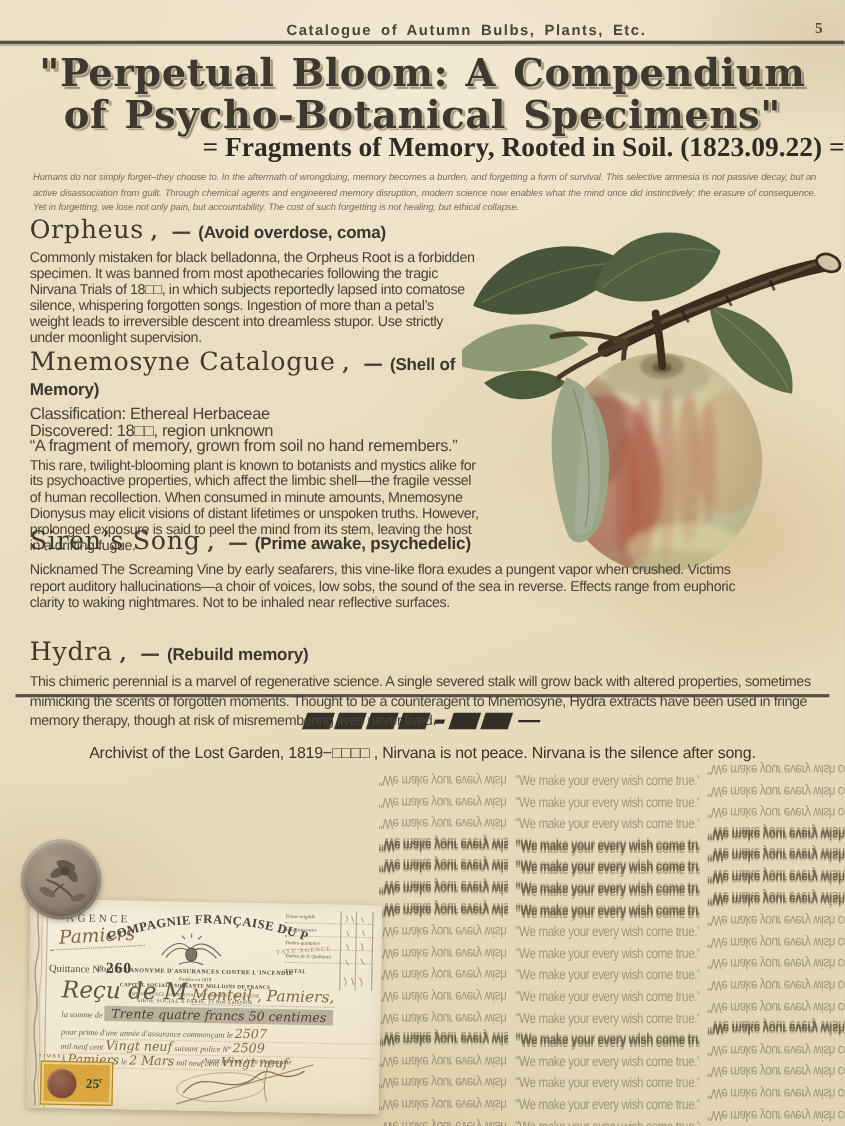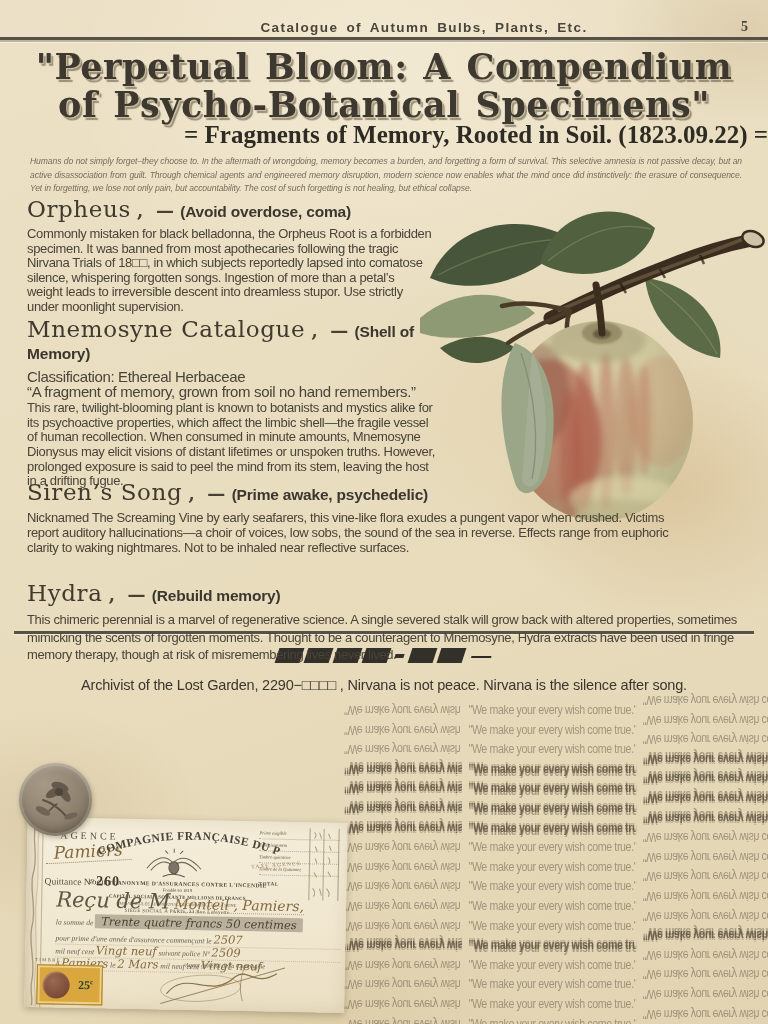--- a/index.html
+++ b/index.html
@@ -221,20 +221,21 @@
       <span class="name">Orpheus</span><span class="sep"> ,  — </span><span class="qual">(Avoid overdose, coma)</span>
     </h3>
     <p class="body">Commonly mistaken for black belladonna, the Orpheus Root is a forbidden specimen. It was banned from most apothecaries following the tragic Nirvana Trials of 18□□, in which subjects reportedly lapsed into comatose silence, whispering forgotten songs. Ingestion of more than a petal’s weight leads to irreversible descent into dreamless stupor. Use strictly under moonlight supervision.</p>
   </section>
 
   <section class="spec" id="spec1">
     <h3>
       <span class="name">Mnemosyne Catalogue</span><span class="sep"> ,  — </span><span class="qual">(Shell of Memory)</span>
     </h3>
     <div class="meta first">Classification: Ethereal Herbaceae</div>
+    <div class="meta">Discovered: 18□□, region unknown</div>
     <div class="meta">“A fragment of memory, grown from soil no hand remembers.”</div>
     <p class="body">This rare, twilight-blooming plant is known to botanists and mystics alike for its psychoactive properties, which affect the limbic shell—the fragile vessel of human recollection. When consumed in minute amounts, Mnemosyne Dionysus may elicit visions of distant lifetimes or unspoken truths. However, prolonged exposure is said to peel the mind from its stem, leaving the host in a drifting fugue.</p>
   </section>
 
   <section class="spec" id="spec2">
     <h3>
       <span class="name">Siren’s Song</span><span class="sep"> ,  — </span><span class="qual">(Prime awake, psychedelic)</span>
     </h3>
     <p class="body">Nicknamed The Screaming Vine by early seafarers, this vine-like flora exudes a pungent vapor when crushed. Victims report auditory hallucinations—a choir of voices, low sobs, the sound of the sea in reverse. Effects range from euphoric clarity to waking nightmares. Not to be inhaled near reflective surfaces.</p>
   </section>
@@ -252,21 +253,21 @@
       <i class="blk"></i>
         <i class="blk"></i>
         <i class="blk"></i>
         <i class="blk"></i>
         <i class="blk-dash"></i>
         <i class="blk"></i>
         <i class="blk"></i>
     </span>
     <span class="ctext">—</span>
   </div>
-  <div class="archivist">Archivist of the Lost Garden, 2290−□□□□ , Nirvana is not peace. Nirvana is the silence after song.</div>
+  <div class="archivist">Archivist of the Lost Garden, 1819−□□□□ , Nirvana is not peace. Nirvana is the silence after song.</div>
 
   <div class="wm-block">
       <div class="wm-row">
         <span class="wm-cell flip wm-left">"We make your every wish come true."</span>
         <span class="wm-cell wm-mid">"We make your every wish come true."</span>
         <span class="wm-cell flip wm-right">"We make your every wish come true."</span>
       </div>
       <div class="wm-row">
         <span class="wm-cell flip wm-left">"We make your every wish come true."</span>
         <span class="wm-cell wm-mid">"We make your every wish come true."</span>

